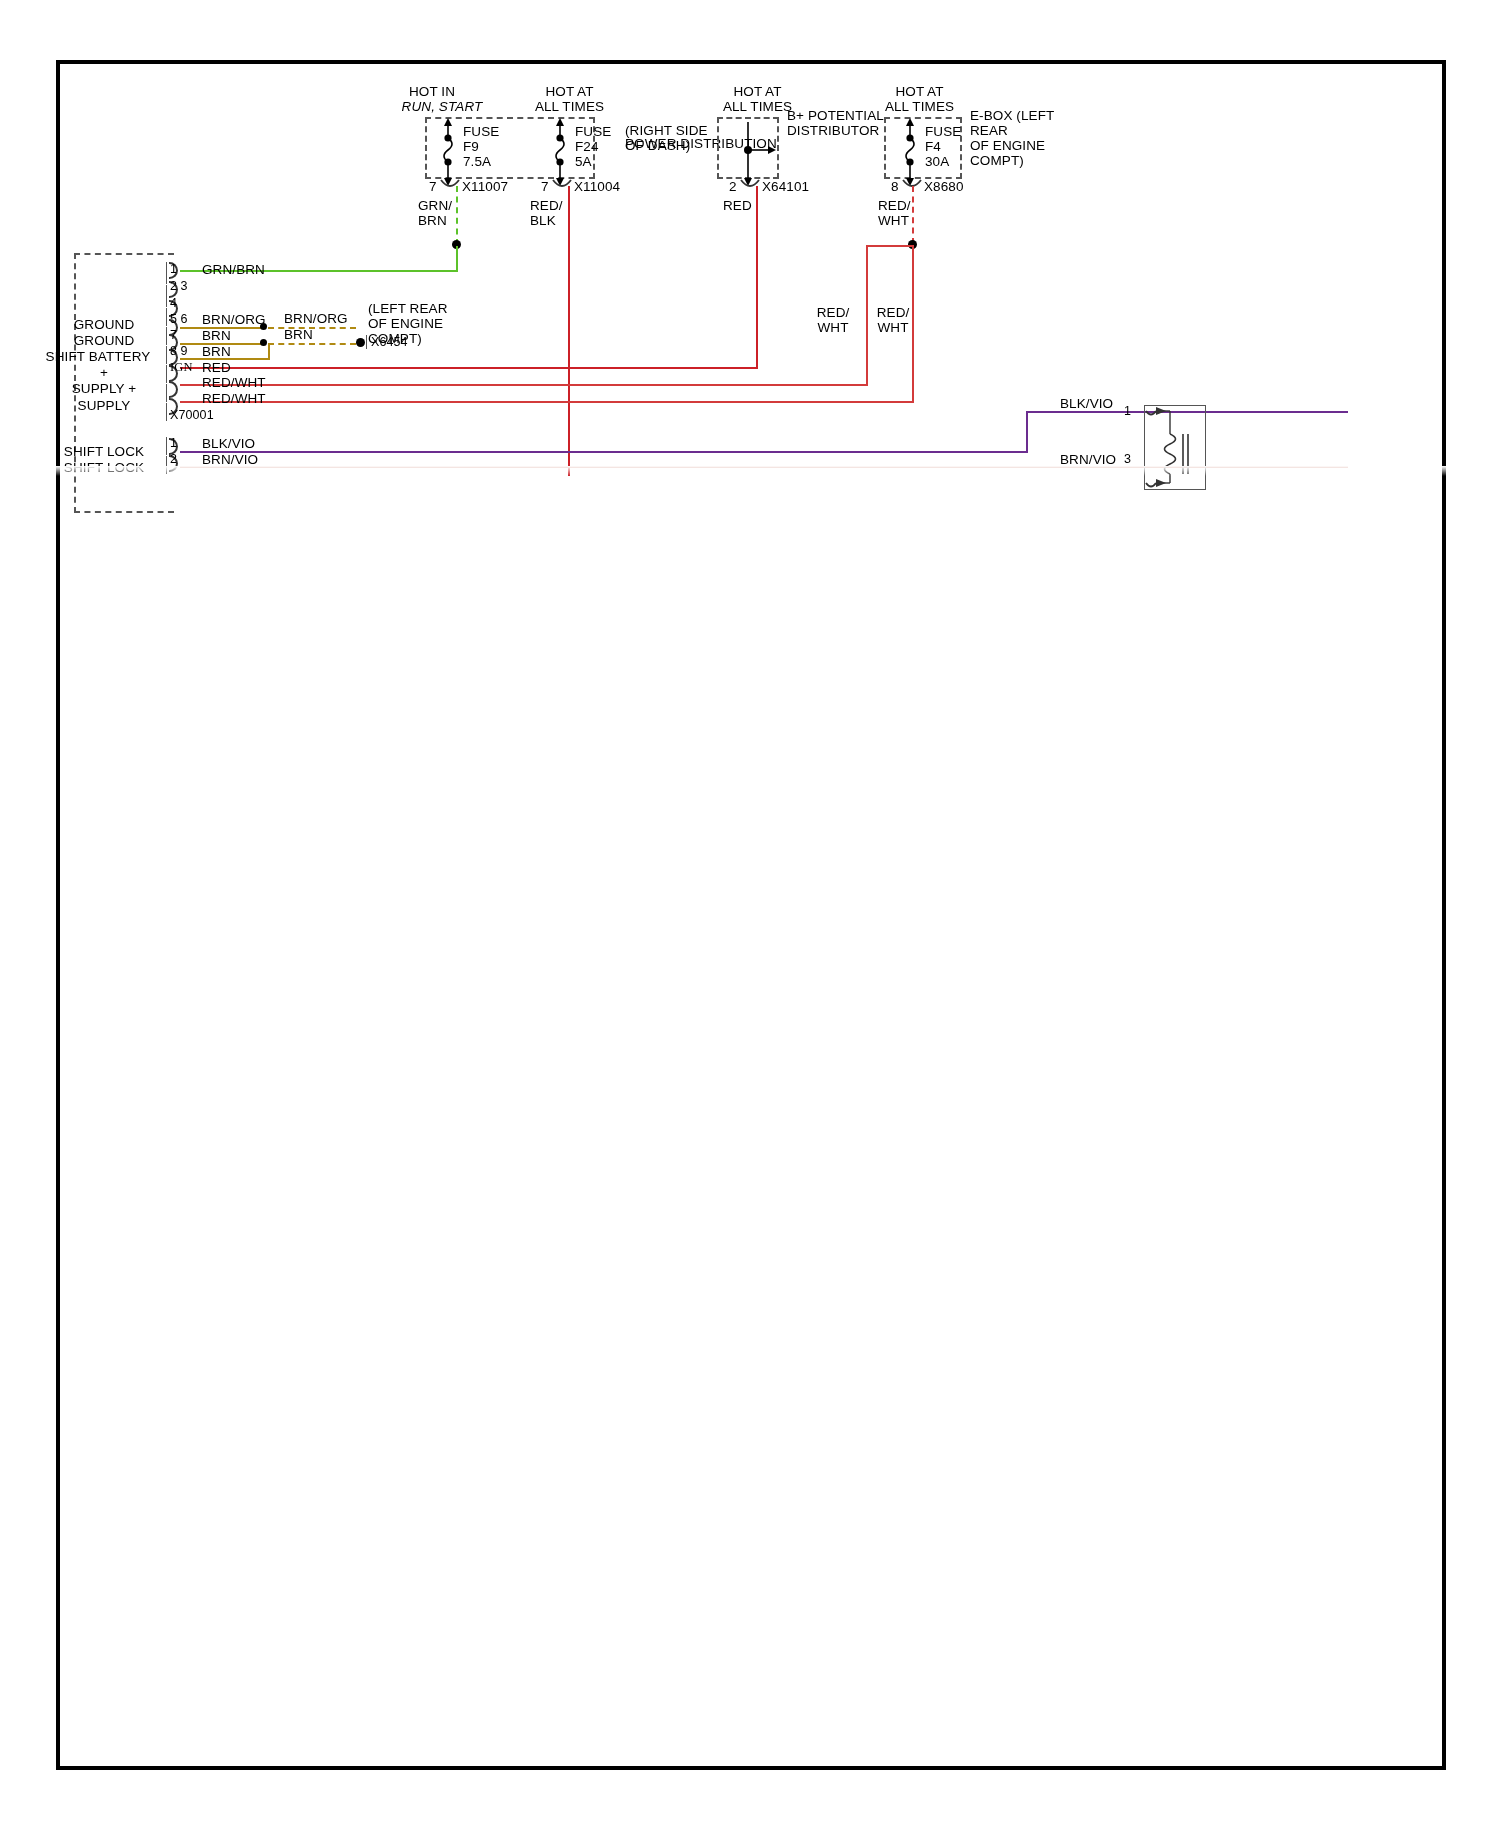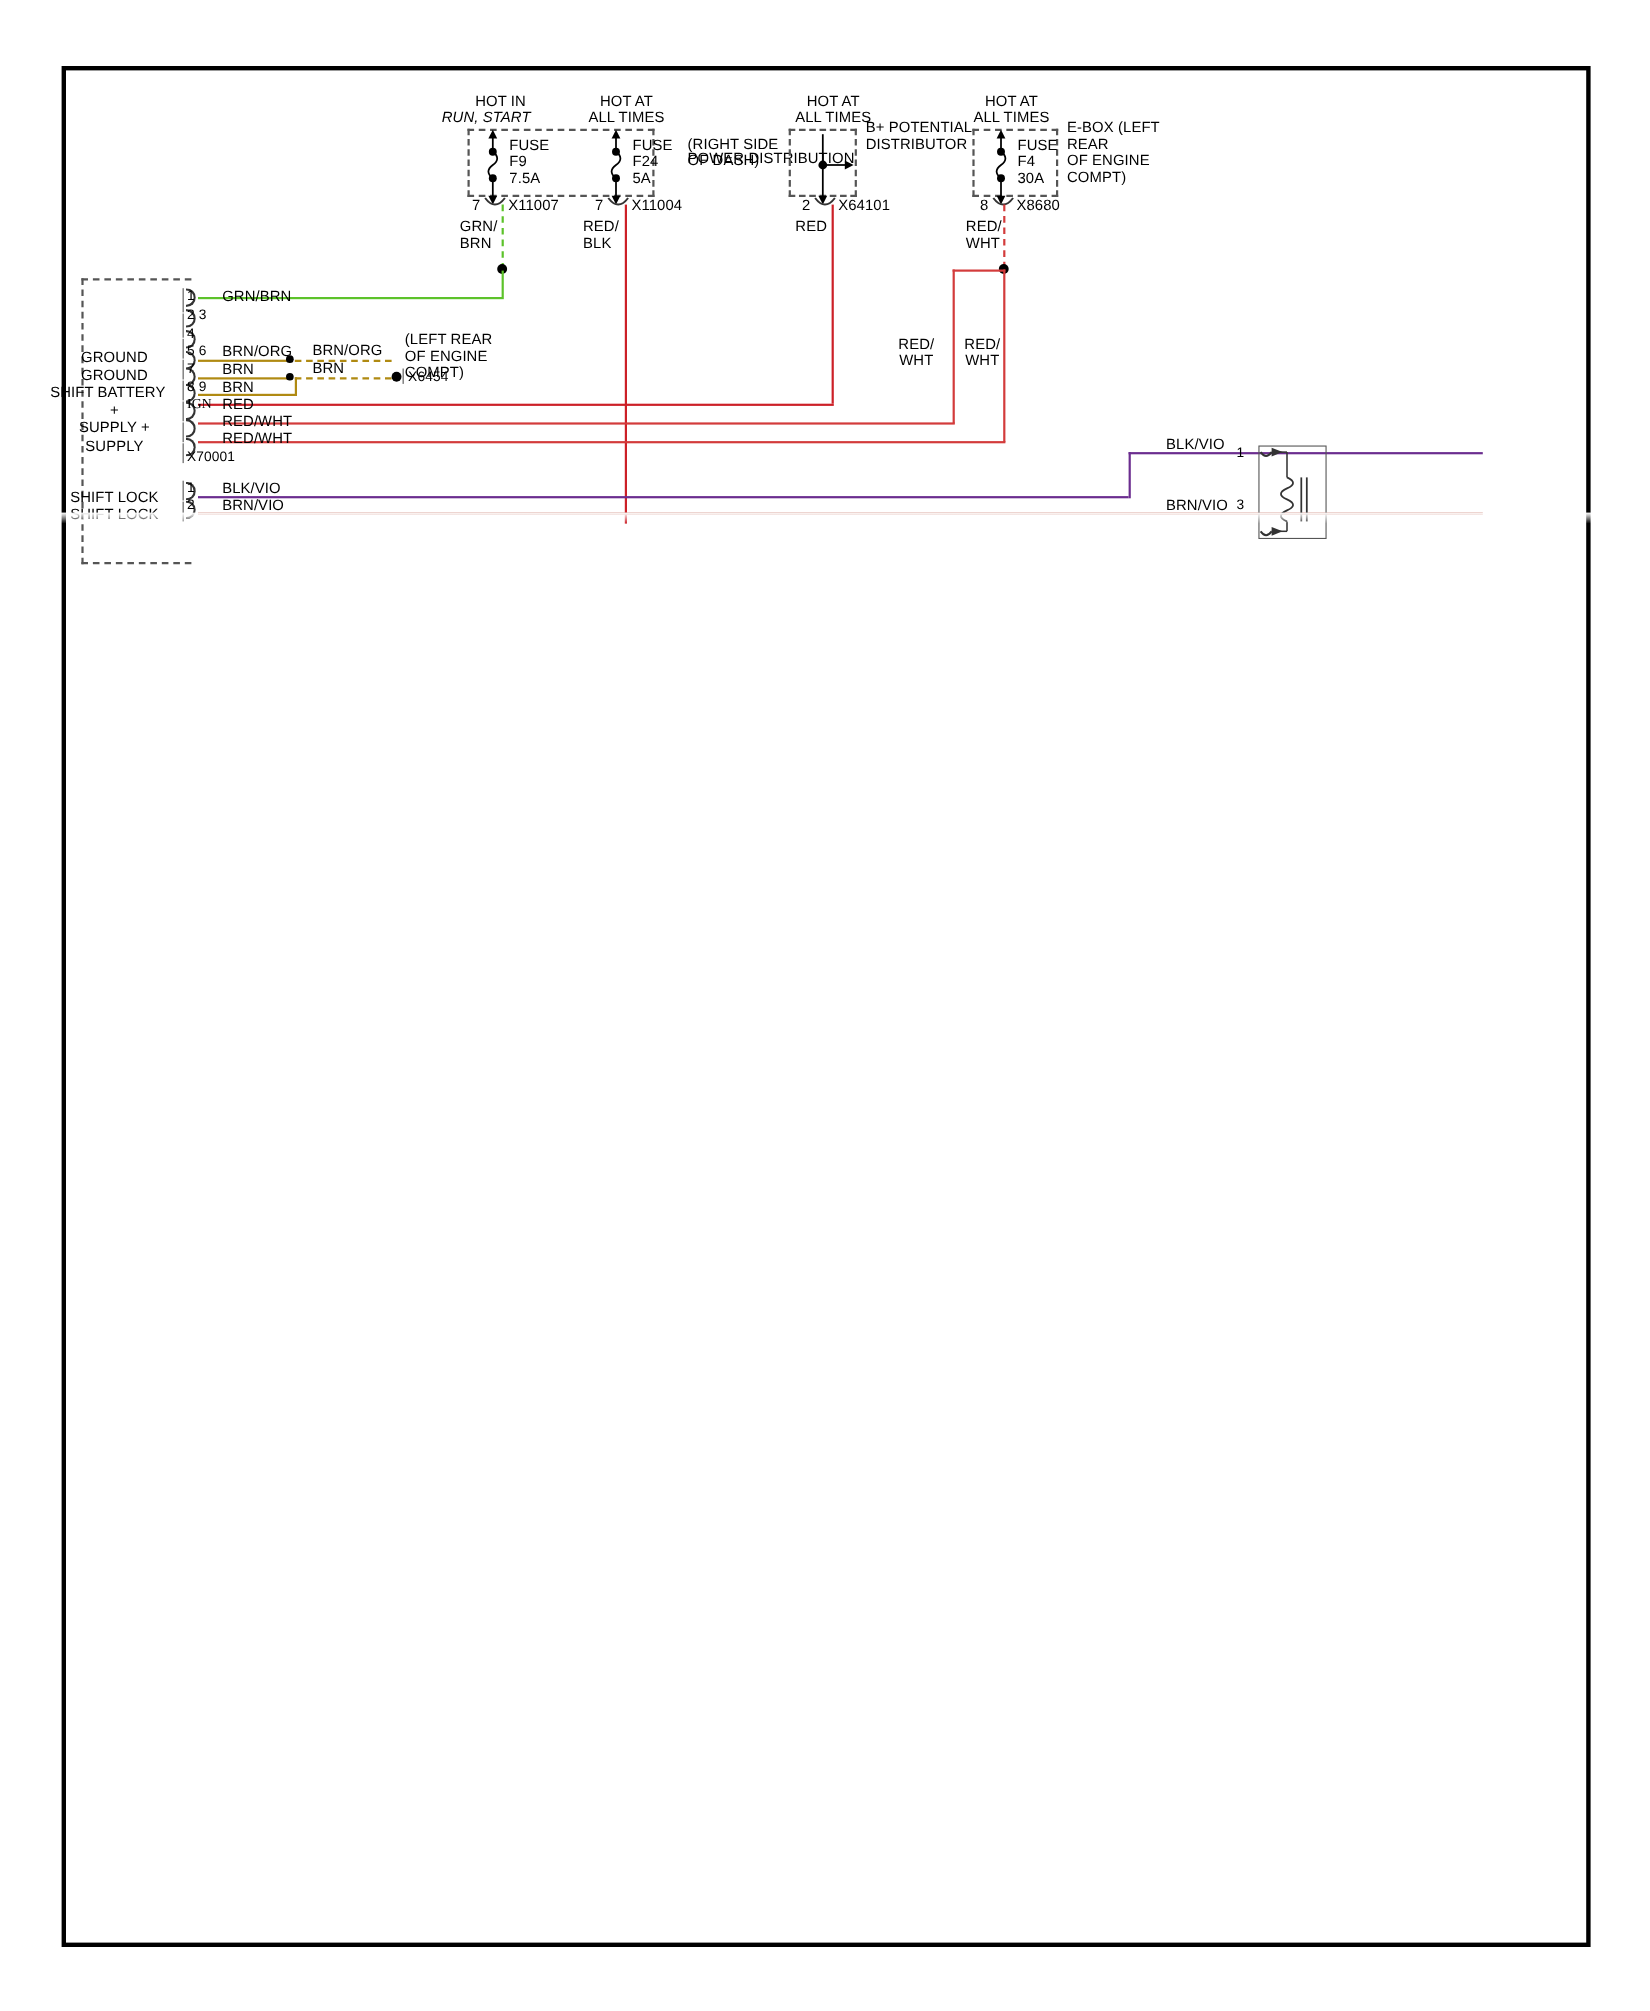--- a/index.html
+++ b/index.html
@@ -123,21 +123,21 @@
     <div class="btxt" style="left:400px;top:960px;width:36px;"></div>
     <div class="btxt" style="left:404px;top:1030px;width:28px;"></div>
     <div class="btxt" style="left:24px;top:1040px;width:96px;"></div>
     <div class="btxt" style="left:660px;top:830px;width:70px;height:40px;"></div>
     <div class="btxt" style="left:208px;top:820px;width:106px;height:28px;"></div>
     <div class="btxt" style="left:1040px;top:840px;width:108px;height:26px;"></div>
   </div>
 
   <div class="frame"></div>
 
-  <div class="t c" style="left:395px;top:84px;width:120px;text-align:center;">HOT IN</div>
+  <div class="t c" style="left:372px;top:84px;width:120px;text-align:center;">HOT IN</div>
   <div class="t c" style="left:382px;top:99px;width:120px;font-style:italic;">RUN, START</div>
   <div class="encl" style="left:425px;top:117px;width:170px;height:62px;"></div>
 
   <svg style="position:absolute;left:436px;top:112px;width:40px;height:76px;">
     <line x1="12" y1="12" x2="12" y2="26" stroke="#000" stroke-width="1.6"></line>
     <path d="M12 6 L8 14 L16 14 Z" fill="#000"></path>
     <circle cx="12" cy="26" r="3.6" fill="#000"></circle>
     <path d="M12 26 q8 6 0 12 q-8 6 0 12" fill="none" stroke="#000" stroke-width="1.6"></path>
     <circle cx="12" cy="50" r="3.6" fill="#000"></circle>
     <line x1="12" y1="50" x2="12" y2="68" stroke="#000" stroke-width="1.6"></line>

